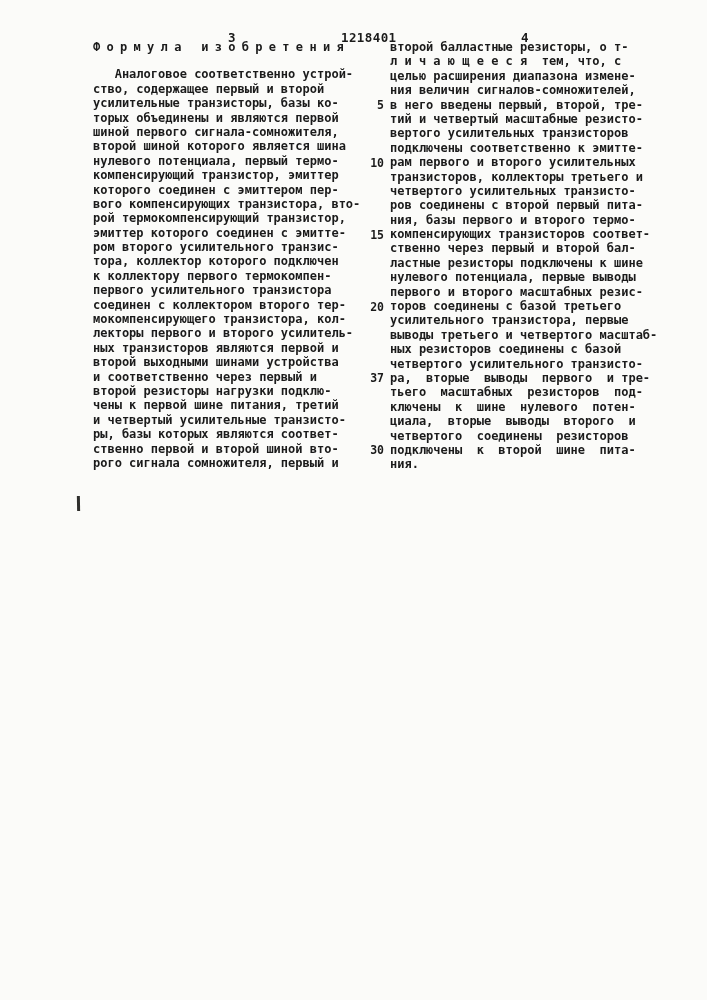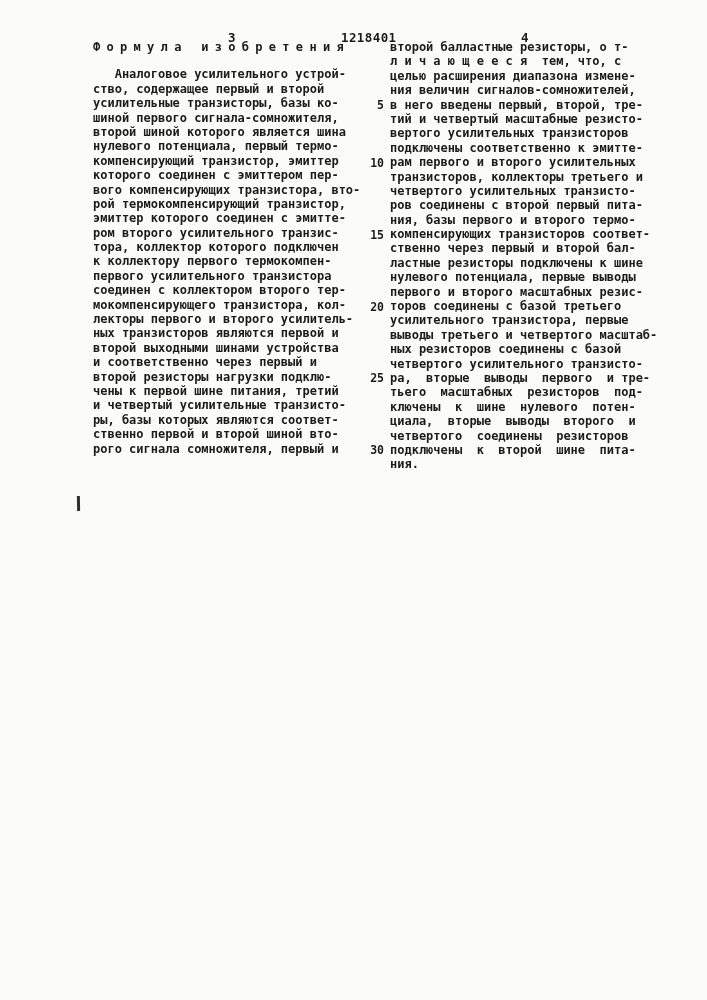--- a/index.html
+++ b/index.html
@@ -71,23 +71,24 @@
 
   <div>
     <span class="hdr-item hdr-pg-left">3</span>
     <span class="hdr-item hdr-patent">1218401</span>
     <span class="hdr-item hdr-pg-right">4</span>
   </div>
 
   <div class="col col-left">
     <div class="claims-heading">Формула изобретения</div>
     <div>
-        <div class="tline"><span>   Аналоговое усилительного устрой-</span></div>
+        <div class="tline"><span>   Аналоговое соответственно устрой-</span></div>
         <div class="tline"><span>ство, содержащее первый и второй</span></div>
         <div class="tline"><span>усилительные транзисторы, базы ко-</span></div>
+        <div class="tline"><span>торых объединены и являются первой</span></div>
         <div class="tline"><span>шиной первого сигнала-сомножителя,</span></div>
         <div class="tline"><span>второй шиной которого является шина</span></div>
         <div class="tline"><span>нулевого потенциала, первый термо-</span></div>
         <div class="tline"><span>компенсирующий транзистор, эмиттер</span></div>
         <div class="tline"><span>которого соединен с эмиттером пер-</span></div>
         <div class="tline"><span>вого компенсирующих транзистора, вто-</span></div>
         <div class="tline"><span>рой термокомпенсирующий транзистор,</span></div>
         <div class="tline"><span>эмиттер которого соединен с эмитте-</span></div>
         <div class="tline"><span>ром второго усилительного транзис-</span></div>
         <div class="tline"><span>тора, коллектор которого подключен</span></div>
@@ -126,21 +127,21 @@
         <div class="tline"><span>компенсирующих транзисторов соответ-</span><span class="lineno">15</span></div>
         <div class="tline"><span>ственно через первый и второй бал-</span></div>
         <div class="tline"><span>ластные резисторы подключены к шине</span></div>
         <div class="tline"><span>нулевого потенциала, первые выводы</span></div>
         <div class="tline"><span>первого и второго масштабных резис-</span></div>
         <div class="tline"><span>торов соединены с базой третьего</span><span class="lineno">20</span></div>
         <div class="tline"><span>усилительного транзистора, первые</span></div>
         <div class="tline"><span>выводы третьего и четвертого масштаб-</span></div>
         <div class="tline"><span>ных резисторов соединены с базой</span></div>
         <div class="tline"><span>четвертого усилительного транзисто-</span></div>
-        <div class="tline"><span>ра,  вторые  выводы  первого  и тре-</span><span class="lineno">25</span></div>
+        <div class="tline"><span>ра,  вторые  выводы  первого  и тре-</span><span class="lineno">37</span></div>
         <div class="tline"><span>тьего  масштабных  резисторов  под-</span></div>
         <div class="tline"><span>ключены  к  шине  нулевого  потен-</span></div>
         <div class="tline"><span>циала,  вторые  выводы  второго  и</span></div>
         <div class="tline"><span>четвертого  соединены  резисторов</span></div>
         <div class="tline"><span>подключены  к  второй  шине  пита-</span><span class="lineno">30</span></div>
         <div class="tline"><span>ния.</span></div>
       </div>
   </div>
 
   <div class="pen-mark"></div>

